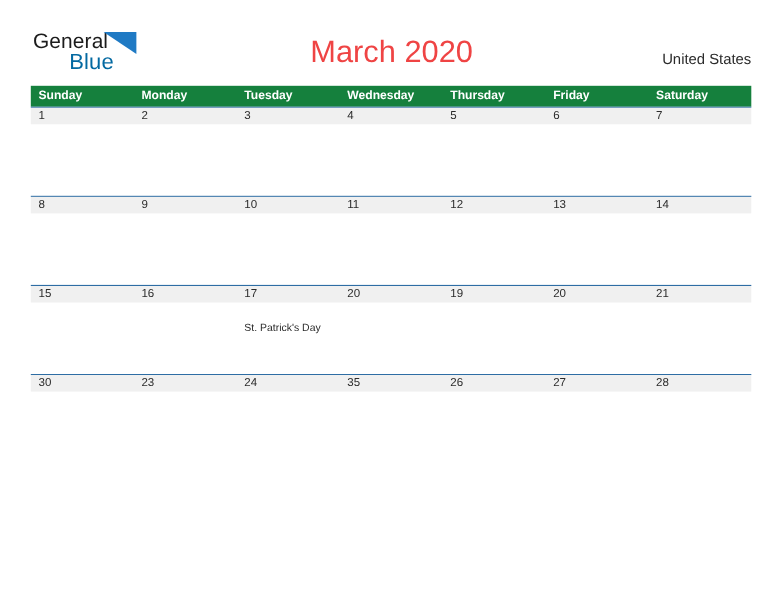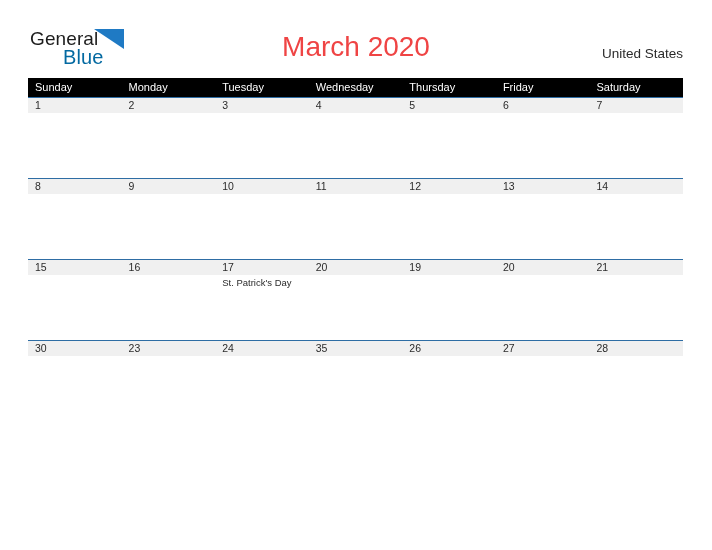--- a/index.html
+++ b/index.html
@@ -93,21 +93,22 @@
     position: absolute;
     left: 28px;
     top: 78px;
     width: 655px;
   }
 
   .dow-row {
     display: flex;
     width: 655px;
     height: 19px;
-    background: #000000;
+    background: #15803d;
+    font-weight: bold;
   }
   .dow-cell {
     flex: 1 1 0;
     font-size: 11px;
     color: #ffffff;
     line-height: 19px;
     padding-left: 7px;
     white-space: nowrap;
     overflow: hidden;
   }
@@ -126,20 +127,21 @@
     display: flex;
     width: 655px;
     height: 15px;
     background: #f0f0f0;
   }
   .body-band {
     display: flex;
     width: 655px;
     height: 64px;
     background: #ffffff;
+    margin-top: 16px;
   }
 
   .date-cell {
     flex: 1 1 0;
     font-size: 10.5px;
     color: #2b2b2b;
     line-height: 15px;
     padding-left: 7px;
     white-space: nowrap;
     overflow: hidden;

